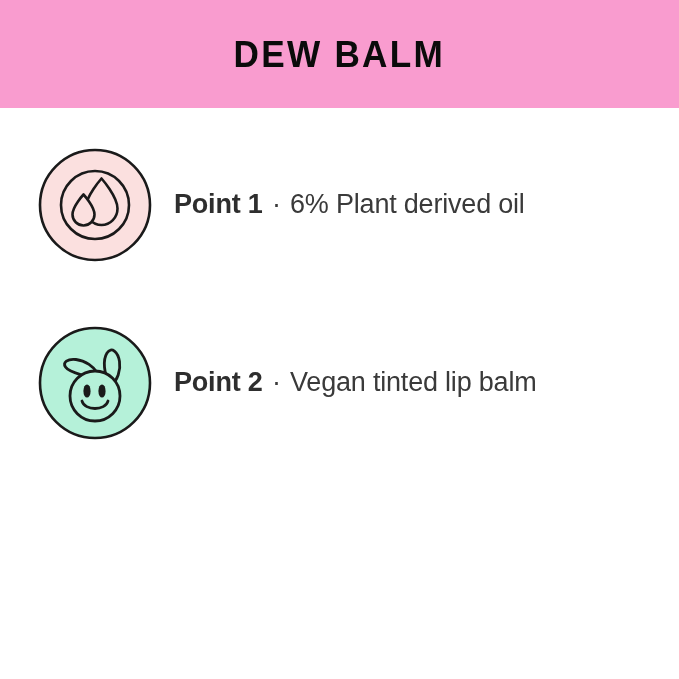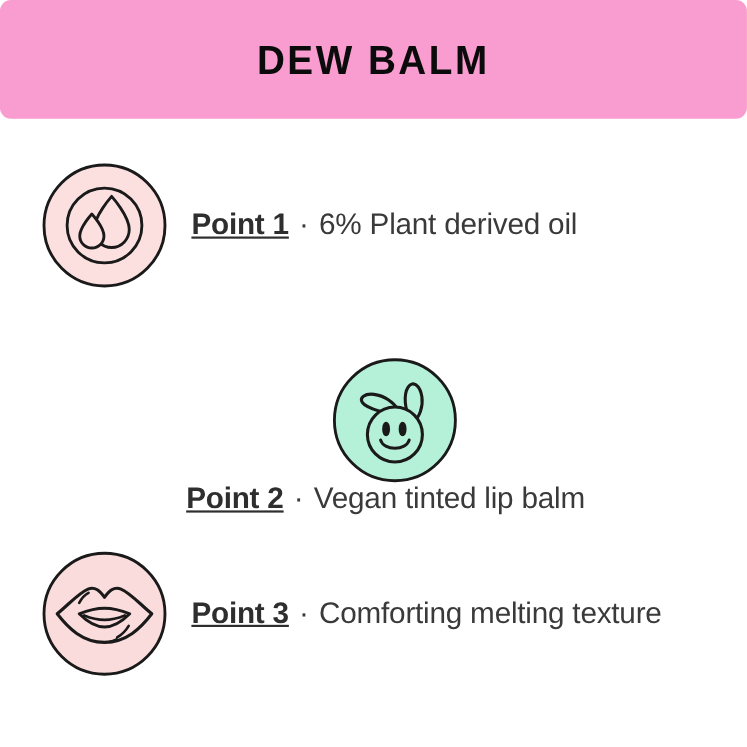--- a/index.html
+++ b/index.html
@@ -25,21 +25,20 @@
   #header-banner {
     position: absolute;
     left: 0;
     top: 0;
     width: 679px;
     height: 108px;
     background: #f99ccf;
     display: flex;
     align-items: center;
     justify-content: center;
-    border-radius: 10px;
   }
   #product-title {
     font-family: "Liberation Sans", sans-serif;
     font-weight: bold;
     font-size: 37px;
     letter-spacing: 2.4px;
     color: #0b0b0b;
     line-height: 1;
     transform: scaleX(0.95);
     white-space: nowrap;
@@ -55,21 +54,21 @@
   }
   .feature-row {
     position: absolute;
     left: 0;
     width: 679px;
     height: 116px;
     display: flex;
     align-items: center;
   }
   .feature-row.row-1 { top: 39px; }
-  .feature-row.row-2 { top: 217px; flex-direction: column; }
+  .feature-row.row-2 { top: 217px; }
   .feature-row.row-3 { top: 392px; }
 
   .icon-badge {
     position: relative;
     flex: 0 0 auto;
     width: 114px;
     height: 114px;
     margin-left: 38px;
     border-radius: 50%;
     box-sizing: border-box;
@@ -85,21 +84,20 @@
     font-family: "Liberation Sans", sans-serif;
     font-size: 27px;
     color: #3a3a3a;
     line-height: 1.1;
     white-space: nowrap;
     letter-spacing: -0.2px;
   }
   .point-label {
     font-weight: bold;
     color: #2e2e2e;
-    text-decoration: underline;
   }
   .point-sep {
     color: #3a3a3a;
     padding: 0 2px;
   }
   .point-desc {
     font-weight: normal;
     color: #3a3a3a;
   }
 </style>
@@ -147,37 +145,15 @@
           <path d="M44 75 C46.5 85 67.5 85 70 75" fill="none" stroke="#1a1a1a" stroke-width="2.8" stroke-linecap="round"></path>
         </svg>
       </div>
       <div class="feature-text">
         <span class="point-label">Point 2</span>
         <span class="point-sep">·</span>
         <span class="point-desc">Vegan tinted lip balm</span>
       </div>
     </div>
 
-    <div class="feature-row row-3">
-      <div class="icon-badge">
-        <svg viewBox="0 0 114 114" xmlns="http://www.w3.org/2000/svg">
-          <circle cx="57" cy="57" r="55" fill="#fbdcdc" stroke="#1a1a1a" stroke-width="2.6"></circle>
-
-          <path d="M14 57 C24 49 33.5 38 42 34.5 C48.5 31.8 53 36.5 57 42 C61 36.5 65.5 31.8 72 34.5 C80.5 38 90 49 100 57 C90 70 77 83 57 83 C37 83 24 70 14 57 Z" fill="#fbdcdc" stroke="#1a1a1a" stroke-width="2.8" stroke-linejoin="round"></path>
-
-          <path d="M34 57 C43 53.5 50 52 57 52 C64 52 71 53.5 80 57 C71 66 64 69 57 69 C50 69 43 66 34 57 Z" fill="#fbdcdc" stroke="#1a1a1a" stroke-width="2.6" stroke-linejoin="round"></path>
-
-          <path d="M38.5 58.5 C46 61.5 51.5 62.5 57 62.5 C62.5 62.5 68 61.5 75.5 58.5" fill="none" stroke="#1a1a1a" stroke-width="2.4" stroke-linecap="round"></path>
-
-          <path d="M34 47 C36.5 42.5 39.5 39.5 42.5 38" fill="none" stroke="#1a1a1a" stroke-width="2.4" stroke-linecap="round"></path>
-          <path d="M79 68 C76 73 72 76.5 68.5 78.5" fill="none" stroke="#1a1a1a" stroke-width="2.4" stroke-linecap="round"></path>
-          <path d="M62 82.5 C64.5 82 66.5 81.2 68 80.3" fill="none" stroke="#1a1a1a" stroke-width="2.4" stroke-linecap="round"></path>
-        </svg>
-      </div>
-      <div class="feature-text">
-        <span class="point-label">Point 3</span>
-        <span class="point-sep">·</span>
-        <span class="point-desc">Comforting melting texture</span>
-      </div>
-    </div>
 
   </div>
 </div>
 
 </body></html>

